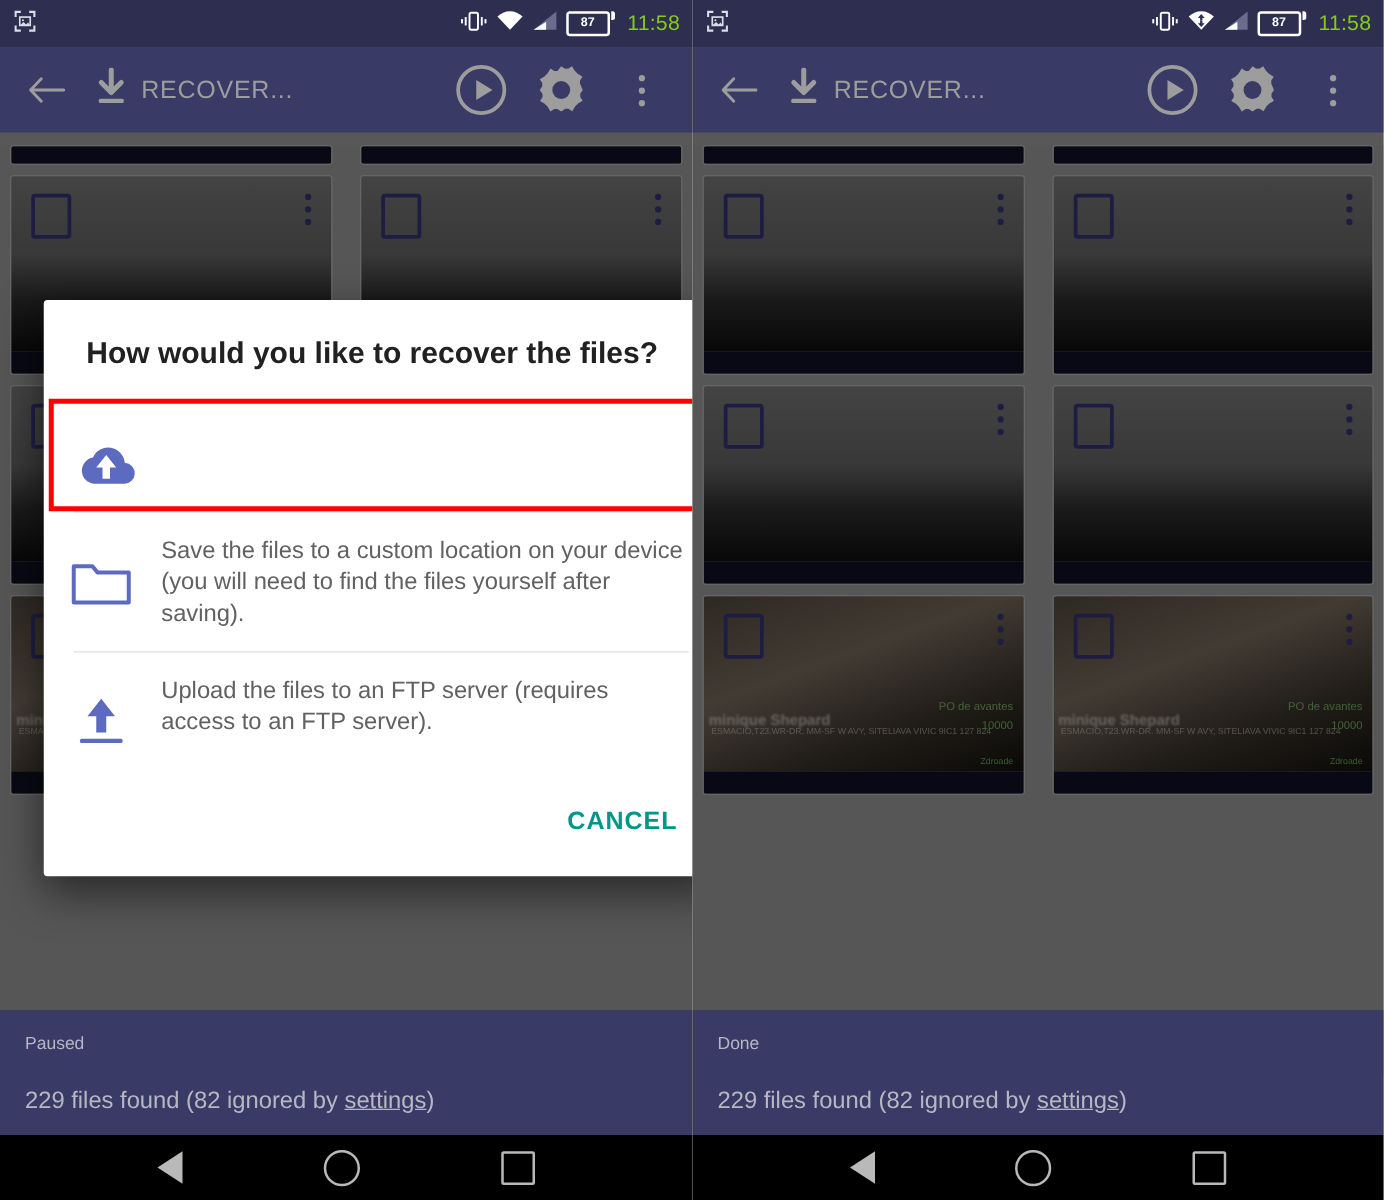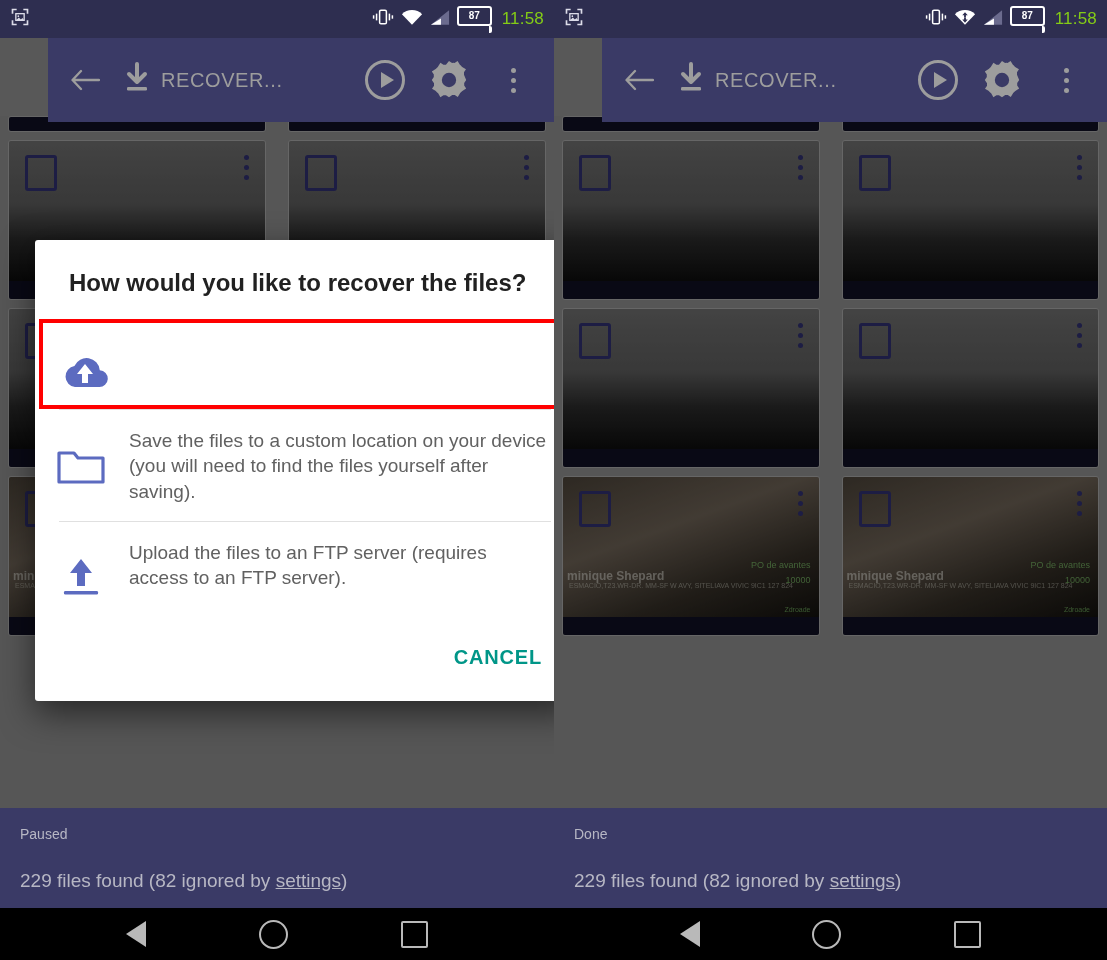--- a/index.html
+++ b/index.html
@@ -9,29 +9,29 @@
   .panel{position:absolute;top:0;height:960px;width:554px;overflow:hidden;background:#8f8f8f;}
   .panel.left{left:0;}
   .panel.right{left:554px;width:553px;}
 
   
   .statusbar{position:absolute;top:0;left:0;right:0;height:38px;background:#2e2e50;
     display:flex;align-items:center;padding:0 10px;box-sizing:border-box;}
   .sb-left{display:flex;align-items:center;gap:8px;}
   .sb-right{margin-left:auto;display:flex;align-items:center;gap:7px;}
   .sb-time{color:#84cc16;font-size:17px;letter-spacing:.2px;margin-left:3px;}
-  .sb-batt{display:flex;align-items:flex-end;flex-direction:column;}
+  .sb-batt{display:flex;align-items:flex-start;}
   .batt-shell{width:31px;height:16px;border:2px solid #ffffff;border-radius:3px;
     display:flex;align-items:center;justify-content:center;}
   .batt-shell span{color:#ffffff;font-size:10px;font-weight:bold;line-height:1;}
   .batt-tip{width:3px;height:7px;background:#ffffff;border-radius:0 2px 2px 0;margin-left:1px;}
 
   
-  .toolbar{position:absolute;top:38px;left:0;right:0;height:84px;background:#3a3a66;
-    display:flex;align-items:center;margin-left:48px;}
+  .toolbar{position:absolute;top:38px;left:0;right:0;height:68px;background:#3a3a66;
+    display:flex;align-items:center;}
   .tb-back{width:74px;display:flex;align-items:center;justify-content:center;}
   .tb-title-wrap{display:flex;align-items:center;gap:9px;}
   .tb-title{color:#9d9d9d;font-size:20px;letter-spacing:.6px;}
   .tb-actions{margin-left:auto;display:flex;align-items:center;gap:10px;padding-right:14px;}
   .tb-icon{width:54px;height:54px;display:flex;align-items:center;justify-content:center;}
   .dots{display:flex;flex-direction:column;gap:5px;align-items:center;}
   .dots i{width:5px;height:5px;border-radius:50%;background:#9d9d9d;display:block;}
 
   
   .content{position:absolute;top:116px;left:0;right:0;bottom:100px;background:#8c8c8c;

